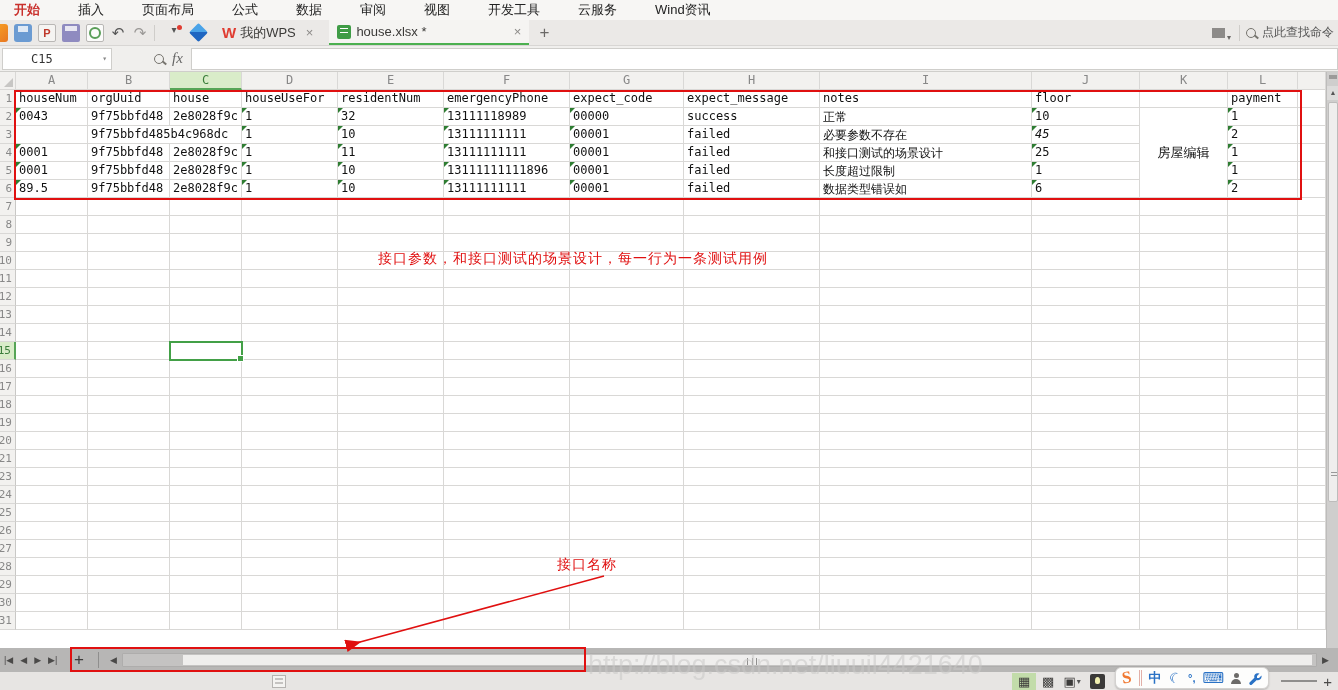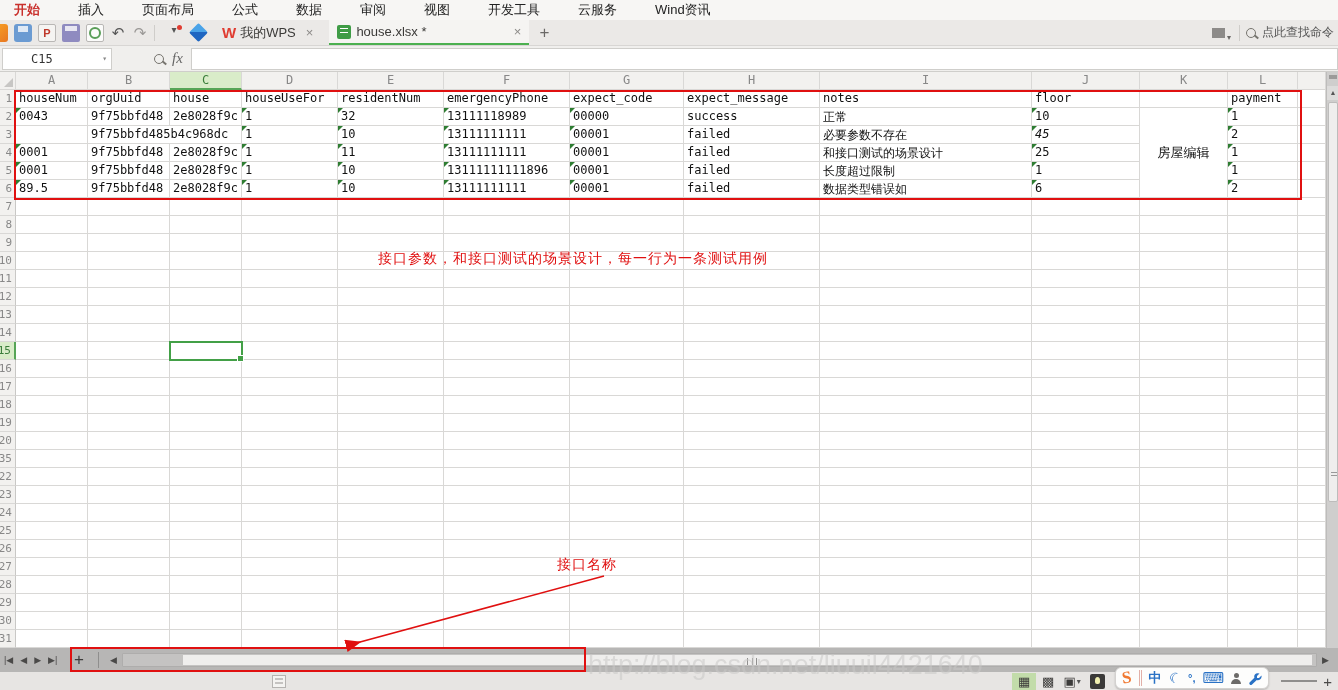--- a/index.html
+++ b/index.html
@@ -517,37 +517,21 @@
         <div class="gcell" style="width: 126px;"></div>
         <div class="gcell" style="width: 114px;"></div>
         <div class="gcell" style="width: 136px;"></div>
         <div class="gcell" style="width: 212px;"></div>
         <div class="gcell" style="width: 108px;"></div>
         <div class="gcell" style="width: 88px;"></div>
         <div class="gcell" style="width: 70px;"></div>
         <div class="gcell" style="width: 28px;"></div>
       </div>
       <div class="grow">
-        <div class="rowhdr">35</div>
-        <div class="gcell" style="width: 72px;"></div>
-        <div class="gcell" style="width: 82px;"></div>
-        <div class="gcell" style="width: 72px;"></div>
-        <div class="gcell" style="width: 96px;"></div>
-        <div class="gcell" style="width: 106px;"></div>
-        <div class="gcell" style="width: 126px;"></div>
-        <div class="gcell" style="width: 114px;"></div>
-        <div class="gcell" style="width: 136px;"></div>
-        <div class="gcell" style="width: 212px;"></div>
-        <div class="gcell" style="width: 108px;"></div>
-        <div class="gcell" style="width: 88px;"></div>
-        <div class="gcell" style="width: 70px;"></div>
-        <div class="gcell" style="width: 28px;"></div>
-      </div>
-      <div class="grow">
-        <div class="rowhdr">22</div>
+        <div class="rowhdr">21</div>
         <div class="gcell" style="width: 72px;"></div>
         <div class="gcell" style="width: 82px;"></div>
         <div class="gcell" style="width: 72px;"></div>
         <div class="gcell" style="width: 96px;"></div>
         <div class="gcell" style="width: 106px;"></div>
         <div class="gcell" style="width: 126px;"></div>
         <div class="gcell" style="width: 114px;"></div>
         <div class="gcell" style="width: 136px;"></div>
         <div class="gcell" style="width: 212px;"></div>
         <div class="gcell" style="width: 108px;"></div>

